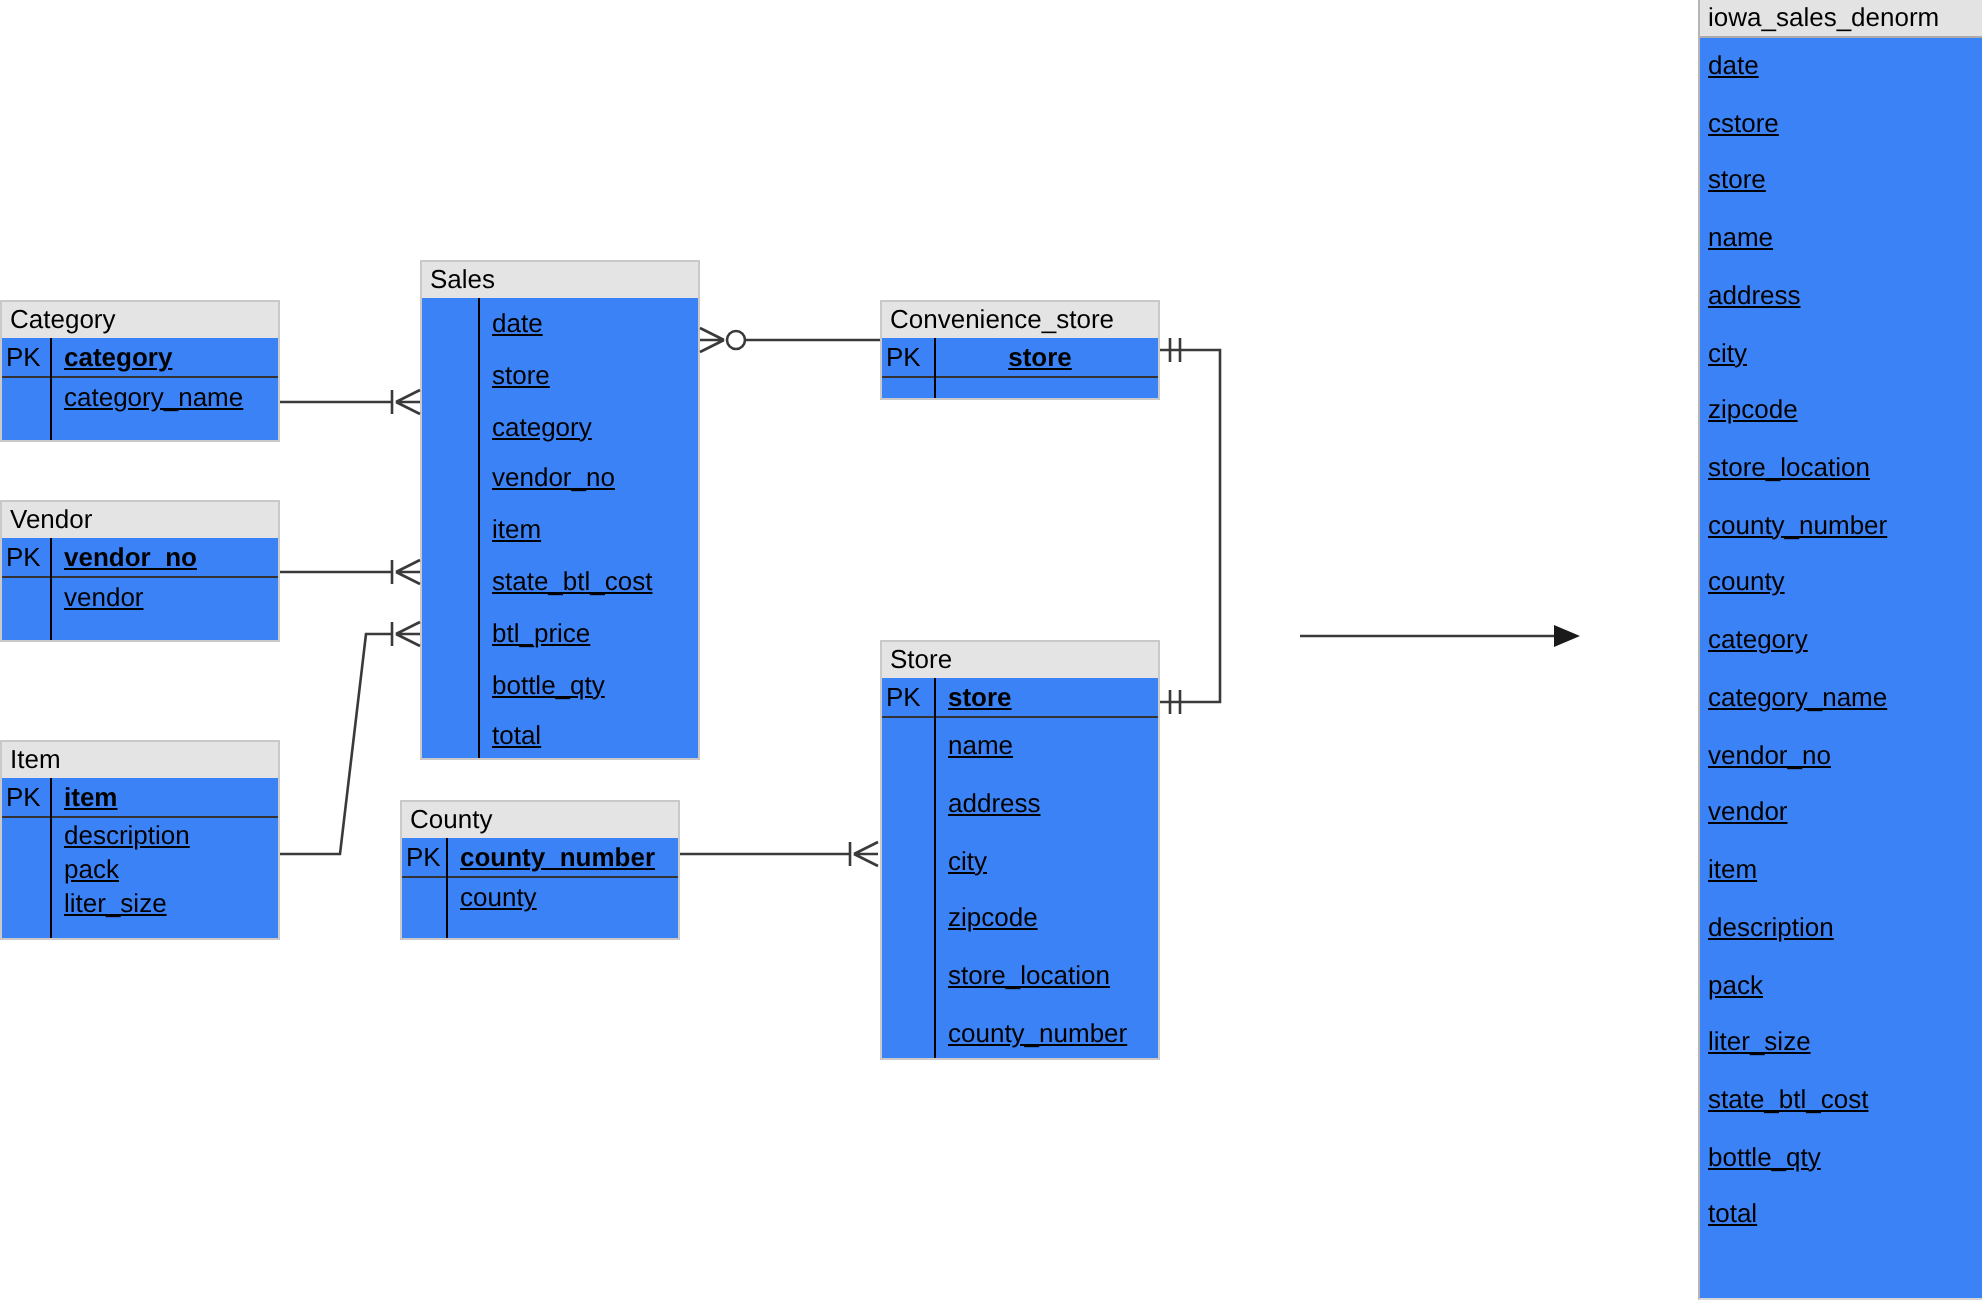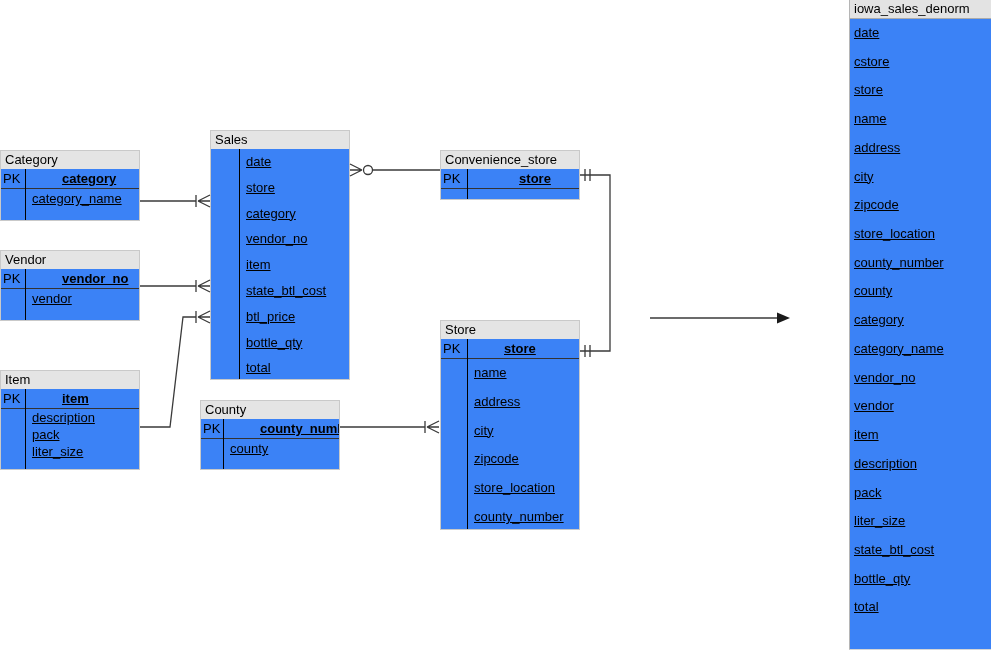--- a/index.html
+++ b/index.html
@@ -11,21 +11,21 @@
   .entity{
     position:absolute;border:1px solid #c9c9c9;background:#3b82f6;
     box-sizing:border-box;display:flex;flex-direction:column;
   }
   .ent-header{
     height:18px;line-height:18px;background:#e4e4e4;padding:0 4px;
     white-space:nowrap;overflow:hidden;flex:none;
   }
   .ent-body{position:relative;flex:1;overflow:hidden;}
   .pk-line{position:absolute;left:var(--pkw,26px);top:0;bottom:0;width:1px;background:#000;}
-  .pk-row{display:flex;align-items:center;height:var(--pkh,19px);border-bottom:1.5px solid #333;gap:30px;}
+  .pk-row{display:flex;align-items:center;height:var(--pkh,19px);border-bottom:1.5px solid #333;}
   .pk-cell{width:var(--pkw,26px);flex:none;padding-left:2px;box-sizing:border-box;}
   .pk-name{flex:1;padding-left:7px;font-weight:bold;text-decoration:underline;white-space:nowrap;}
   .pk-center .pk-name{text-align:center;padding-left:0;padding-right:6px;}
   .ent-row{
     height:var(--rowh,20px);line-height:var(--rowh,20px);
     padding-left:calc(var(--pkw,0px) + 7px);white-space:nowrap;text-decoration:underline;
   }
   
   .flat{border:none;border-left:1px solid #b5b5b5;border-bottom:1px solid #d6d6d6;}
   .flat .ent-header{background:#e3e3e3;border-bottom:1px solid #ababab;}

